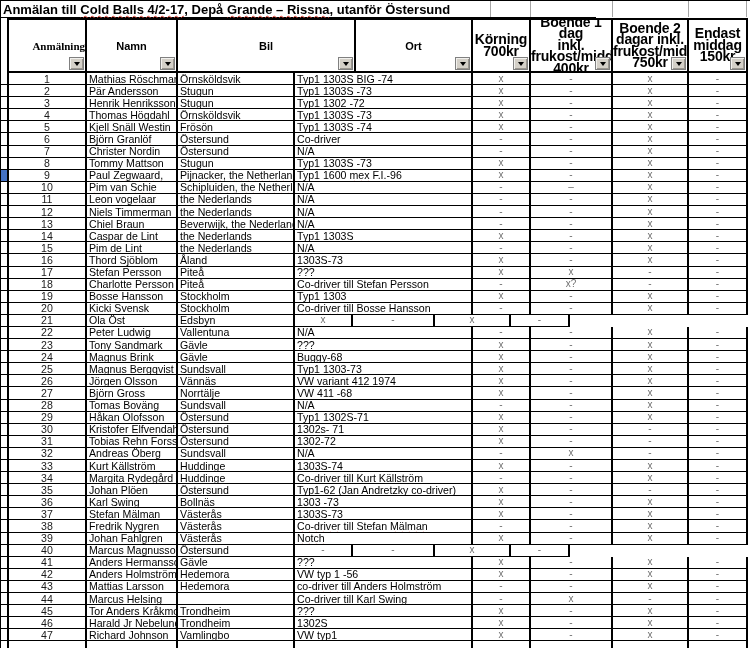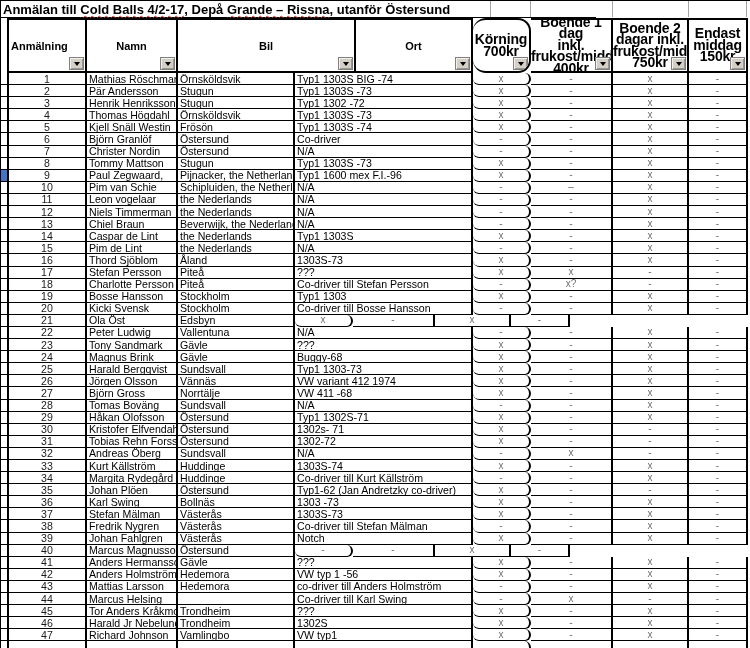--- a/index.html
+++ b/index.html
@@ -6,31 +6,31 @@
   body{width:750px;height:648px;overflow:hidden;font-family:"Liberation Sans",sans-serif;-webkit-font-smoothing:antialiased;}
   .sheet{position:relative;width:750px;height:648px;background:#fff;border-top:1px solid #000;border-left:1px solid #000;box-sizing:border-box;overflow:hidden;}
   
   .title-bar{position:relative;width:595px;height:17px;border-bottom:1px solid #000;box-sizing:border-box;display:flex;align-items:center;}
   .title-text{font-size:13px;font-weight:bold;color:#000;padding-left:2px;white-space:nowrap;line-height:15px;}
   .vline{position:absolute;top:0;width:1px;height:16px;background:#a6a6a6;}
   
   .header-row{display:flex;height:55px;box-sizing:border-box;}
   .hcell{position:relative;box-sizing:border-box;border-top:2px solid #000;border-bottom:2px solid #000;border-right:2px solid #000;height:55px;display:flex;align-items:center;justify-content:center;text-align:center;font-weight:bold;font-size:11px;line-height:12px;color:#000;overflow:hidden;}
   .hcell .lbl{white-space:pre-line;width:100%;}
-  .hcell.left{justify-content:flex-start;text-align:left;}
+  .hcell.left{justify-content:flex-end;text-align:left;font-family:Liberation Serif, serif;}
   .hcell.left .lbl{padding-left:2px;width:auto;}
   .hc5 .lbl,.hc6 .lbl,.hc7 .lbl,.hc8 .lbl{font-size:14px;line-height:11.5px;letter-spacing:-0.2px;}
   .gutter-h{box-sizing:border-box;border-right:2px solid #000;height:55px;background:#fff;}
   
   .c0{width:8px;min-width:8px;}
   .c1{width:78px;min-width:78px;}
   .c2{width:91px;min-width:91px;}
   .c3{width:117px;min-width:117px;}
   .c4{width:178px;min-width:178px;}
-  .c5{width:58px;min-width:58px;border-radius:13px;}
+  .c5{width:58px;min-width:58px;}
   .c6{width:82px;min-width:82px;}
   .c7{width:76px;min-width:76px;}
   .c8{width:59px;min-width:59px;}
   
   .filter-btn{position:absolute;right:1px;bottom:1px;width:15px;height:13px;background:#d4d0c8;border:1px solid #808080;box-shadow:inset 1px 1px 0 #f2f1ee,inset -1px -1px 0 #9a968f;box-sizing:border-box;display:flex;align-items:center;justify-content:center;cursor:pointer;}
   .tri{width:0;height:0;border-left:3px solid transparent;border-right:3px solid transparent;border-top:4px solid #000;margin-top:1px;}
   
   .row{display:flex;height:12.1px;box-sizing:border-box;}
   .cell{box-sizing:border-box;border-right:2px solid #000;border-bottom:1px solid #000;height:12.1px;font-size:10.6px;line-height:10.8px;color:#000;overflow:hidden;white-space:nowrap;padding-top:0.5px;}
   .cell.txt{padding-left:2px;text-align:left;}
@@ -375,21 +375,21 @@
         <div class="cell c3 txt">Gävle</div>
         <div class="cell c4 txt">Buggy-68</div>
         <div class="cell c5 mark">x</div>
         <div class="cell c6 mark">-</div>
         <div class="cell c7 mark">x</div>
         <div class="cell c8 mark">-</div>
       </div>
       <div class="row">
         <div class="gutter-b c0"></div>
         <div class="cell c1 num">25</div>
-        <div class="cell c2 txt">Harald Bergqvist</div>
+        <div class="cell c2 txt">Magnus Bergqvist</div>
         <div class="cell c3 txt">Sundsvall</div>
         <div class="cell c4 txt">Typ1 1303-73</div>
         <div class="cell c5 mark">x</div>
         <div class="cell c6 mark">-</div>
         <div class="cell c7 mark">x</div>
         <div class="cell c8 mark">-</div>
       </div>
       <div class="row">
         <div class="gutter-b c0"></div>
         <div class="cell c1 num">26</div>

